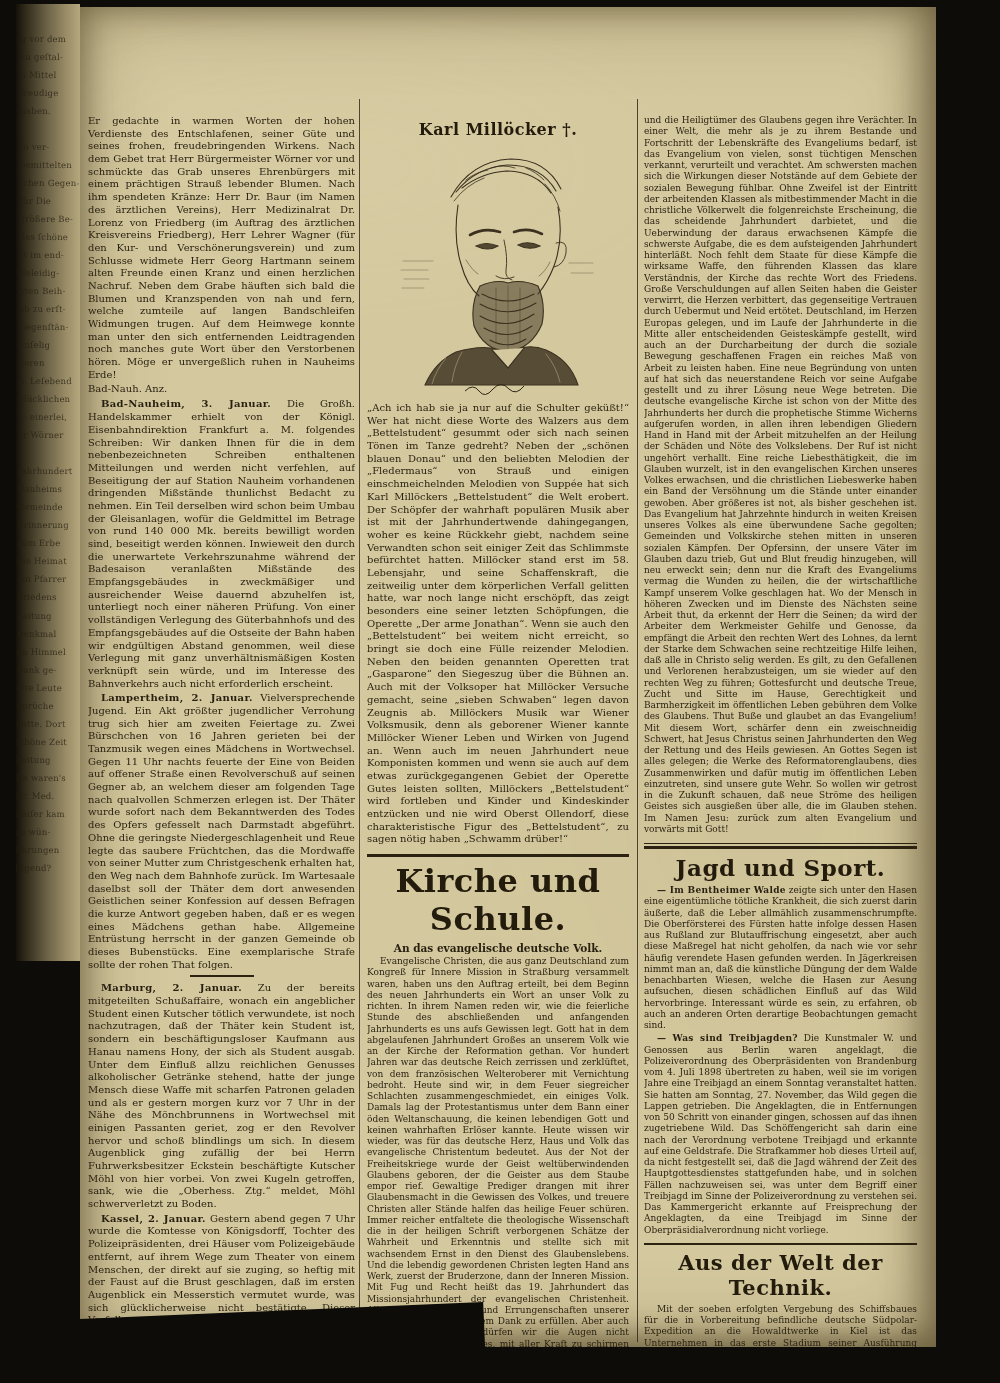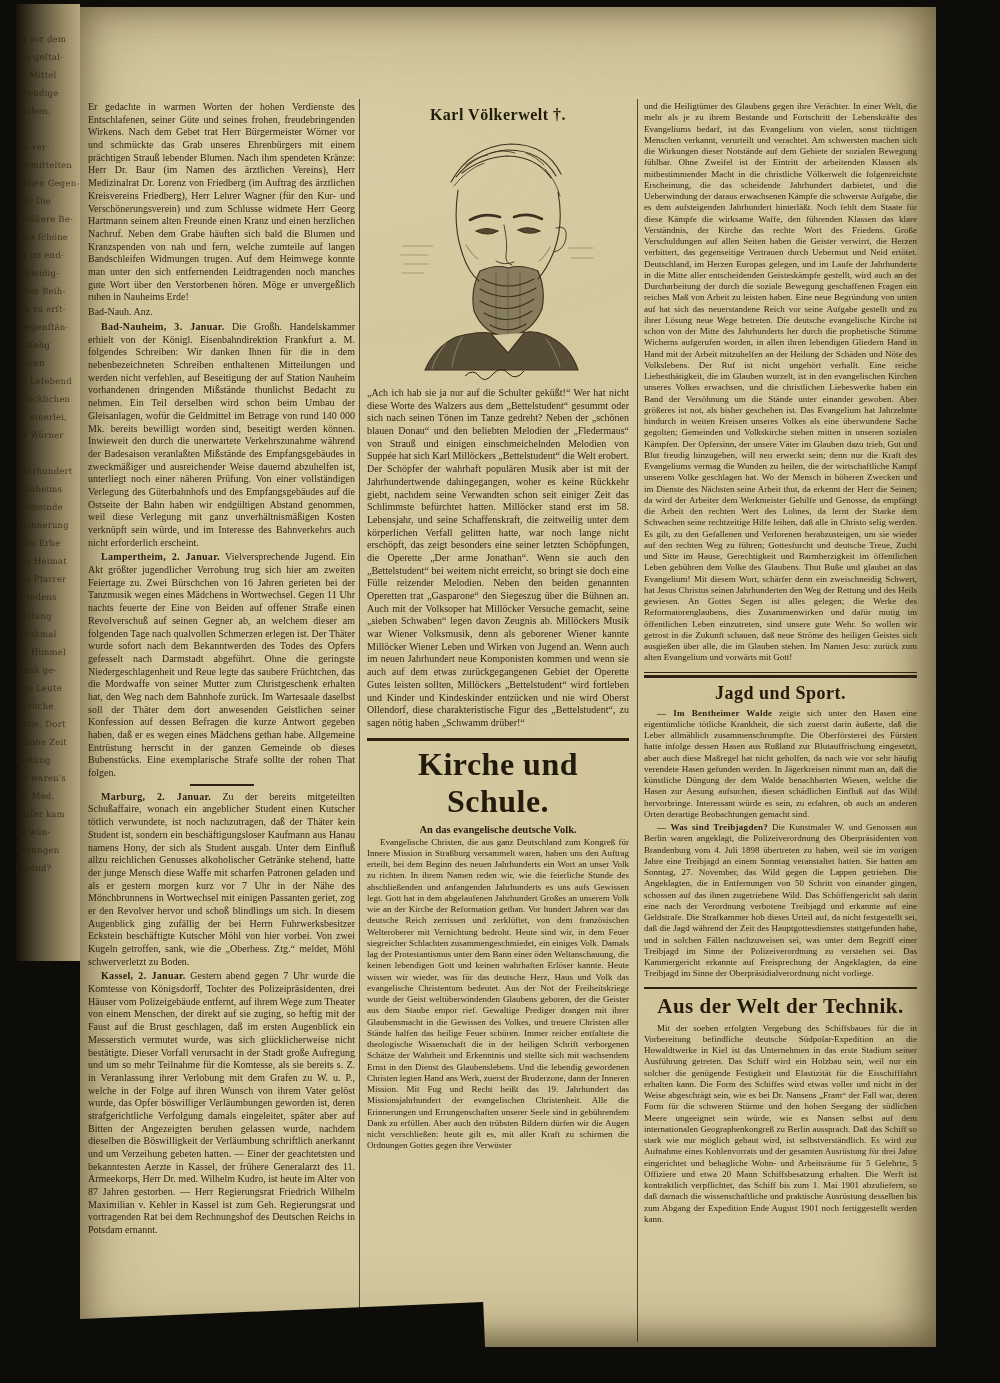--- a/index.html
+++ b/index.html
@@ -34,38 +34,38 @@
       radial-gradient(ellipse 500px 600px at 80% 60%, rgba(120,98,50,.10), transparent 70%);
   }
   .bottom-shadow{
     position:absolute;left:-25px;bottom:-42px;width:430px;height:78px;
     background:#0d0c09;transform:rotate(-2.4deg);
   }
   .vrule{position:absolute;top:92px;height:1243px;width:1px;background:rgba(42,32,18,.8);}
   #vr1{left:279px;}
   #vr2{left:557px;}
 
-  .col{position:absolute;top:94px;color:#271f0f;font-family:Liberation Serif, serif;}
+  .col{position:absolute;top:108px;color:#271f0f;}
   #col1{left:8px;width:267px;height:1246px;overflow:hidden;}
   #col2{left:287px;width:262px;height:1246px;overflow:hidden;}
   #col3{left:564px;width:273px;height:1246px;overflow:hidden;}
 
   p.body{font-size:10px;line-height:1.27;text-align:justify;margin:0 0 2px 0;text-indent:13px;}
   p.noindent{text-indent:0;}
   .sm p.body, p.sm{font-size:9px;line-height:1.25;}
   .lead{font-weight:bold;letter-spacing:.3px;}
   .signoff{text-align:left;font-size:10px;margin:1px 8px 4px 0;}
 
   h2.sec{
     text-align:center;font-weight:bold;color:#231b0c;
     margin:5px 0 4px 0;letter-spacing:.5px;
   }
   .h-millocker{font-size:16px;margin-top:0;}
   .h-kirche{font-size:32px;}
-  .h-jagd{font-size:18px;}
+  .h-jagd{font-size:23px;}
   .h-technik{font-size:21px;}
 
   .rule-heavy{border:none;border-top:3px solid #2b2212;margin:8px 0 2px 0;height:0;}
   .rule-double{border-top:1px solid #2b2212;border-bottom:3px solid #2b2212;height:2px;margin:8px 0 2px 0;}
   .rule-thin{border:none;border-top:2px solid #2b2212;margin:7px 0 2px 0;height:0;}
   .rule-short{border:none;border-top:2px solid #2b2212;width:64px;margin:4px auto 5px auto;height:0;}
 
   .portrait-wrap{text-align:center;margin:2px 0 3px 0;}
   .church-intro{font-size:9px;line-height:1.25;text-align:justify;text-indent:13px;margin:2px 0 1px 0;}
   .subt{text-align:center;font-weight:bold;font-size:10.5px;margin:2px 0 2px 0;}
@@ -134,21 +134,21 @@
 
     <p class="body"><span class="lead">Bad-Nauheim, 3. Januar.</span> <span>Die Großh. Handelskammer erhielt von der Königl. Eisenbahndirektion Frankfurt a. M. folgendes Schreiben: Wir danken Ihnen für die in dem nebenbezeichneten Schreiben enthaltenen Mitteilungen und werden nicht verfehlen, auf Beseitigung der auf Station Nauheim vorhandenen dringenden Mißstände thunlichst Bedacht zu nehmen. Ein Teil derselben wird schon beim Umbau der Gleisanlagen, wofür die Geldmittel im Betrage von rund 140 000 Mk. bereits bewilligt worden sind, beseitigt werden können. Inwieweit den durch die unerwartete Verkehrszunahme während der Badesaison veranlaßten Mißstände des Empfangsgebäudes in zweckmäßiger und ausreichender Weise dauernd abzuhelfen ist, unterliegt noch einer näheren Prüfung. Von einer vollständigen Verlegung des Güterbahnhofs und des Empfangsgebäudes auf die Ostseite der Bahn haben wir endgültigen Abstand genommen, weil diese Verlegung mit ganz unverhältnismäßigen Kosten verknüpft sein würde, und im Interesse des Bahnverkehrs auch nicht erforderlich erscheint.</span></p>
     <p class="body"><span class="lead">Lampertheim, 2. Januar.</span> <span>Vielversprechende Jugend. Ein Akt größter jugendlicher Verrohung trug sich hier am zweiten Feiertage zu. Zwei Bürschchen von 16 Jahren gerieten bei der Tanzmusik wegen eines Mädchens in Wortwechsel. Gegen 11 Uhr nachts feuerte der Eine von Beiden auf offener Straße einen Revolverschuß auf seinen Gegner ab, an welchem dieser am folgenden Tage nach qualvollen Schmerzen erlegen ist. Der Thäter wurde sofort nach dem Bekanntwerden des Todes des Opfers gefesselt nach Darmstadt abgeführt. Ohne die geringste Niedergeschlagenheit und Reue legte das saubere Früchtchen, das die Mordwaffe von seiner Mutter zum Christgeschenk erhalten hat, den Weg nach dem Bahnhofe zurück. Im Wartesaale daselbst soll der Thäter dem dort anwesenden Geistlichen seiner Konfession auf dessen Befragen die kurze Antwort gegeben haben, daß er es wegen eines Mädchens gethan habe. Allgemeine Entrüstung herrscht in der ganzen Gemeinde ob dieses Bubenstücks. Eine exemplarische Strafe sollte der rohen That folgen.</span></p>
     <div class="rule-short"></div>
     <p class="body"><span class="lead">Marburg, 2. Januar.</span> <span>Zu der bereits mitgeteilten Schußaffaire, wonach ein angeblicher Student einen Kutscher tötlich verwundete, ist noch nachzutragen, daß der Thäter kein Student ist, sondern ein beschäftigungsloser Kaufmann aus Hanau namens Hony, der sich als Student ausgab. Unter dem Einfluß allzu reichlichen Genusses alkoholischer Getränke stehend, hatte der junge Mensch diese Waffe mit scharfen Patronen geladen und als er gestern morgen kurz vor 7 Uhr in der Nähe des Mönchbrunnens in Wortwechsel mit einigen Passanten geriet, zog er den Revolver hervor und schoß blindlings um sich. In diesem Augenblick ging zufällig der bei Herrn Fuhrwerksbesitzer Eckstein beschäftigte Kutscher Möhl von hier vorbei. Von zwei Kugeln getroffen, sank, wie die „Oberhess. Ztg.“ meldet, Möhl schwerverletzt zu Boden.</span></p>
     <p class="body"><span class="lead">Kassel, 2. Januar.</span> <span>Gestern abend gegen 7 Uhr wurde die Komtesse von Königsdorff, Tochter des Polizeipräsidenten, drei Häuser vom Polizeigebäude entfernt, auf ihrem Wege zum Theater von einem Menschen, der direkt auf sie zuging, so heftig mit der Faust auf die Brust geschlagen, daß im ersten Augenblick ein Messerstich vermutet wurde, was sich glücklicherweise nicht bestätigte. Dieser Vorfall verursacht in der Stadt große Aufregung und um so mehr Teilnahme für die Komtesse, als sie bereits s. Z. in Veranlassung ihrer Verlobung mit dem Grafen zu W. u. P., welche in der Folge auf ihren Wunsch von ihrem Vater gelöst wurde, das Opfer böswilliger Verläumbungen geworden ist, deren strafgerichtliche Verfolgung damals eingeleitet, später aber auf Bitten der Angezeigten beruhen gelassen wurde, nachdem dieselben die Böswilligkeit der Verläumbung schriftlich anerkannt und um Verzeihung gebeten hatten. — Einer der geachtetsten und bekanntesten Aerzte in Kassel, der frühere Generalarzt des 11. Armeekorps, Herr Dr. med. Wilhelm Kudro, ist heute im Alter von 87 Jahren gestorben. — Herr Regierungsrat Friedrich Wilhelm Maximilian v. Kehler in Kassel ist zum Geh. Regierungsrat und vortragenden Rat bei dem Rechnungshof des Deutschen Reichs in Potsdam ernannt.</span></p>
 
   </div>
 
   <div class="col" id="col2">
-    <h2 class="sec h-millocker">Karl Völkerwelt †.</h2>
+    <h2 class="sec h-millocker">Karl Millöcker †.</h2>
 
     <div class="portrait-wrap">
       <svg width="210" height="252" viewBox="0 0 210 252">
         <g stroke="#2e2514" fill="none" stroke-width="1.1" stroke-linecap="round" opacity="0.92">
           <path d="M10 118 h30 M8 127 h27 M11 136 h25 M9 145 h22 M176 120 h24 M178 130 h22" stroke-width="0.7" opacity="0.45"></path>
           <path d="M58 54 Q78 18 118 16 Q153 16 168 46"></path>
           <path d="M63 49 Q83 24 115 22 Q148 22 163 48"></path>
           <path d="M69 45 Q88 30 113 28 Q143 28 158 50"></path>
           <path d="M61 58 Q73 42 91 35" stroke-width="0.8"></path>
           <path d="M152 41 Q163 53 167 68" stroke-width="0.8"></path>

